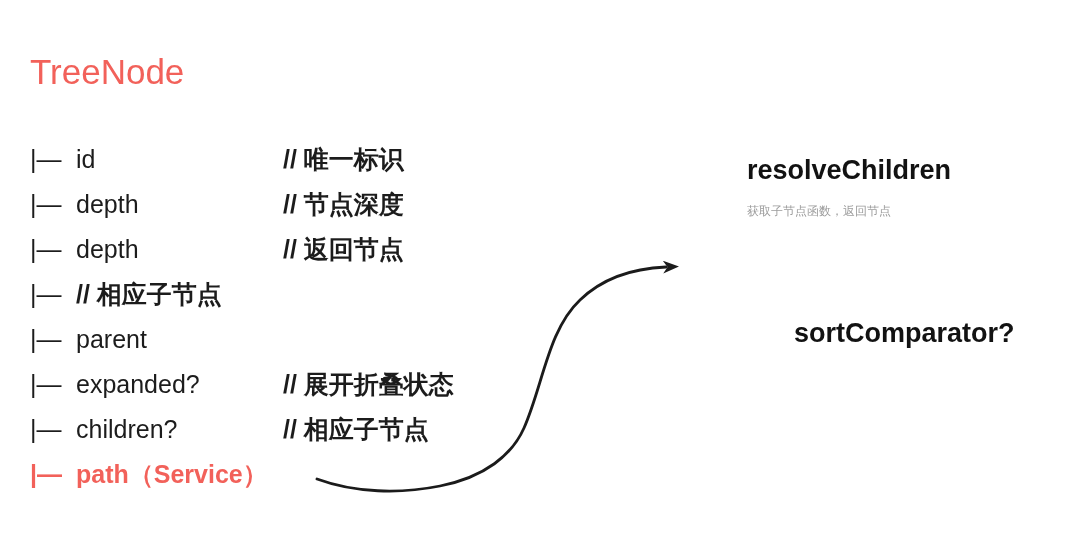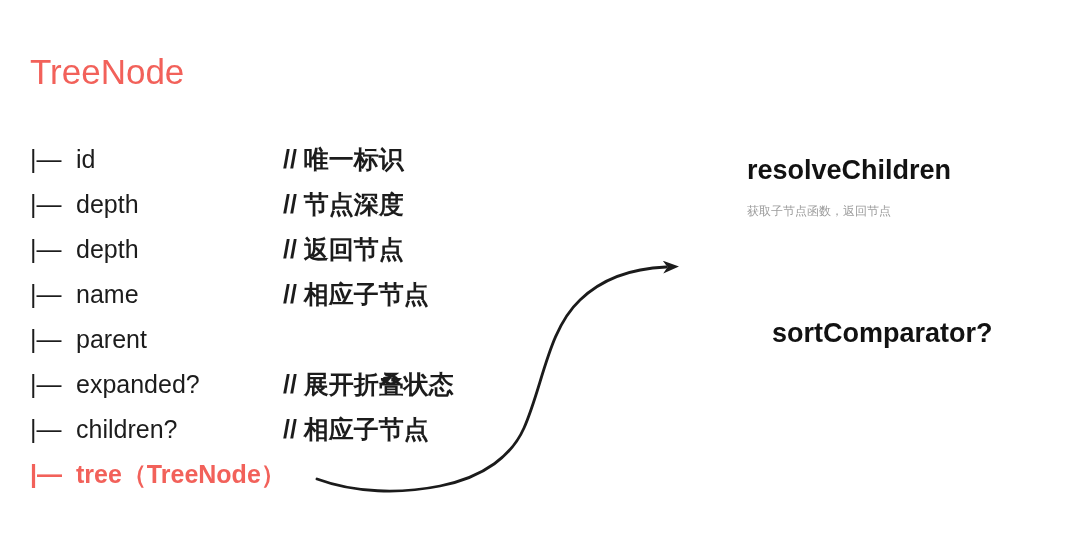--- a/index.html
+++ b/index.html
@@ -51,21 +51,21 @@
     position: absolute;
     left: 0;
     top: 0;
     pointer-events: none;
   }
   .callout {
     position: absolute;
     white-space: nowrap;
   }
   .callout-resolve { left: 747px; top: 153px; }
-  .callout-sort    { left: 772px; top: 316px; }
+  .callout-sort    { left: 794px; top: 316px; }
   .callout-title {
     font-size: 27px;
     font-weight: bold;
     color: #121212;
     line-height: 34px;
   }
   .callout-desc {
     margin-top: 12px;
     font-size: 12px;
     color: #9c9c9c;
@@ -94,21 +94,20 @@
     </div>
 
     <div class="frow">
       <span class="fprefix">|—</span>
       <span class="fname">depth</span>
       <span class="fcomment">// 返回节点</span>
     </div>
 
     <div class="frow">
       <span class="fprefix">|—</span>
-      <span class="fname">name</span>
       <span class="fcomment">// 相应子节点</span>
     </div>
 
     <div class="frow">
       <span class="fprefix">|—</span>
       <span class="fname">parent</span>
     </div>
 
     <div class="frow">
       <span class="fprefix">|—</span>
@@ -117,21 +116,21 @@
     </div>
 
     <div class="frow">
       <span class="fprefix">|—</span>
       <span class="fname">children?</span>
       <span class="fcomment">// 相应子节点</span>
     </div>
 
     <div class="frow highlight">
       <span class="fprefix">|—</span>
-      <span class="fname">tree（TreeNode）</span>
+      <span class="fname">path（Service）</span>
       <span class="fcomment"></span>
     </div>
 
   </div>
 
   <svg class="arrow-layer" width="1080" height="543" viewBox="0 0 1080 543">
     <defs>
       <marker id="arrowhead" markerWidth="17" markerHeight="13" refX="3" refY="6.5" orient="auto" markerUnits="userSpaceOnUse">
         <path d="M0,0 L16,6.5 L0,13 L4.5,6.5 Z" fill="#1b1b1b"></path>
       </marker>

